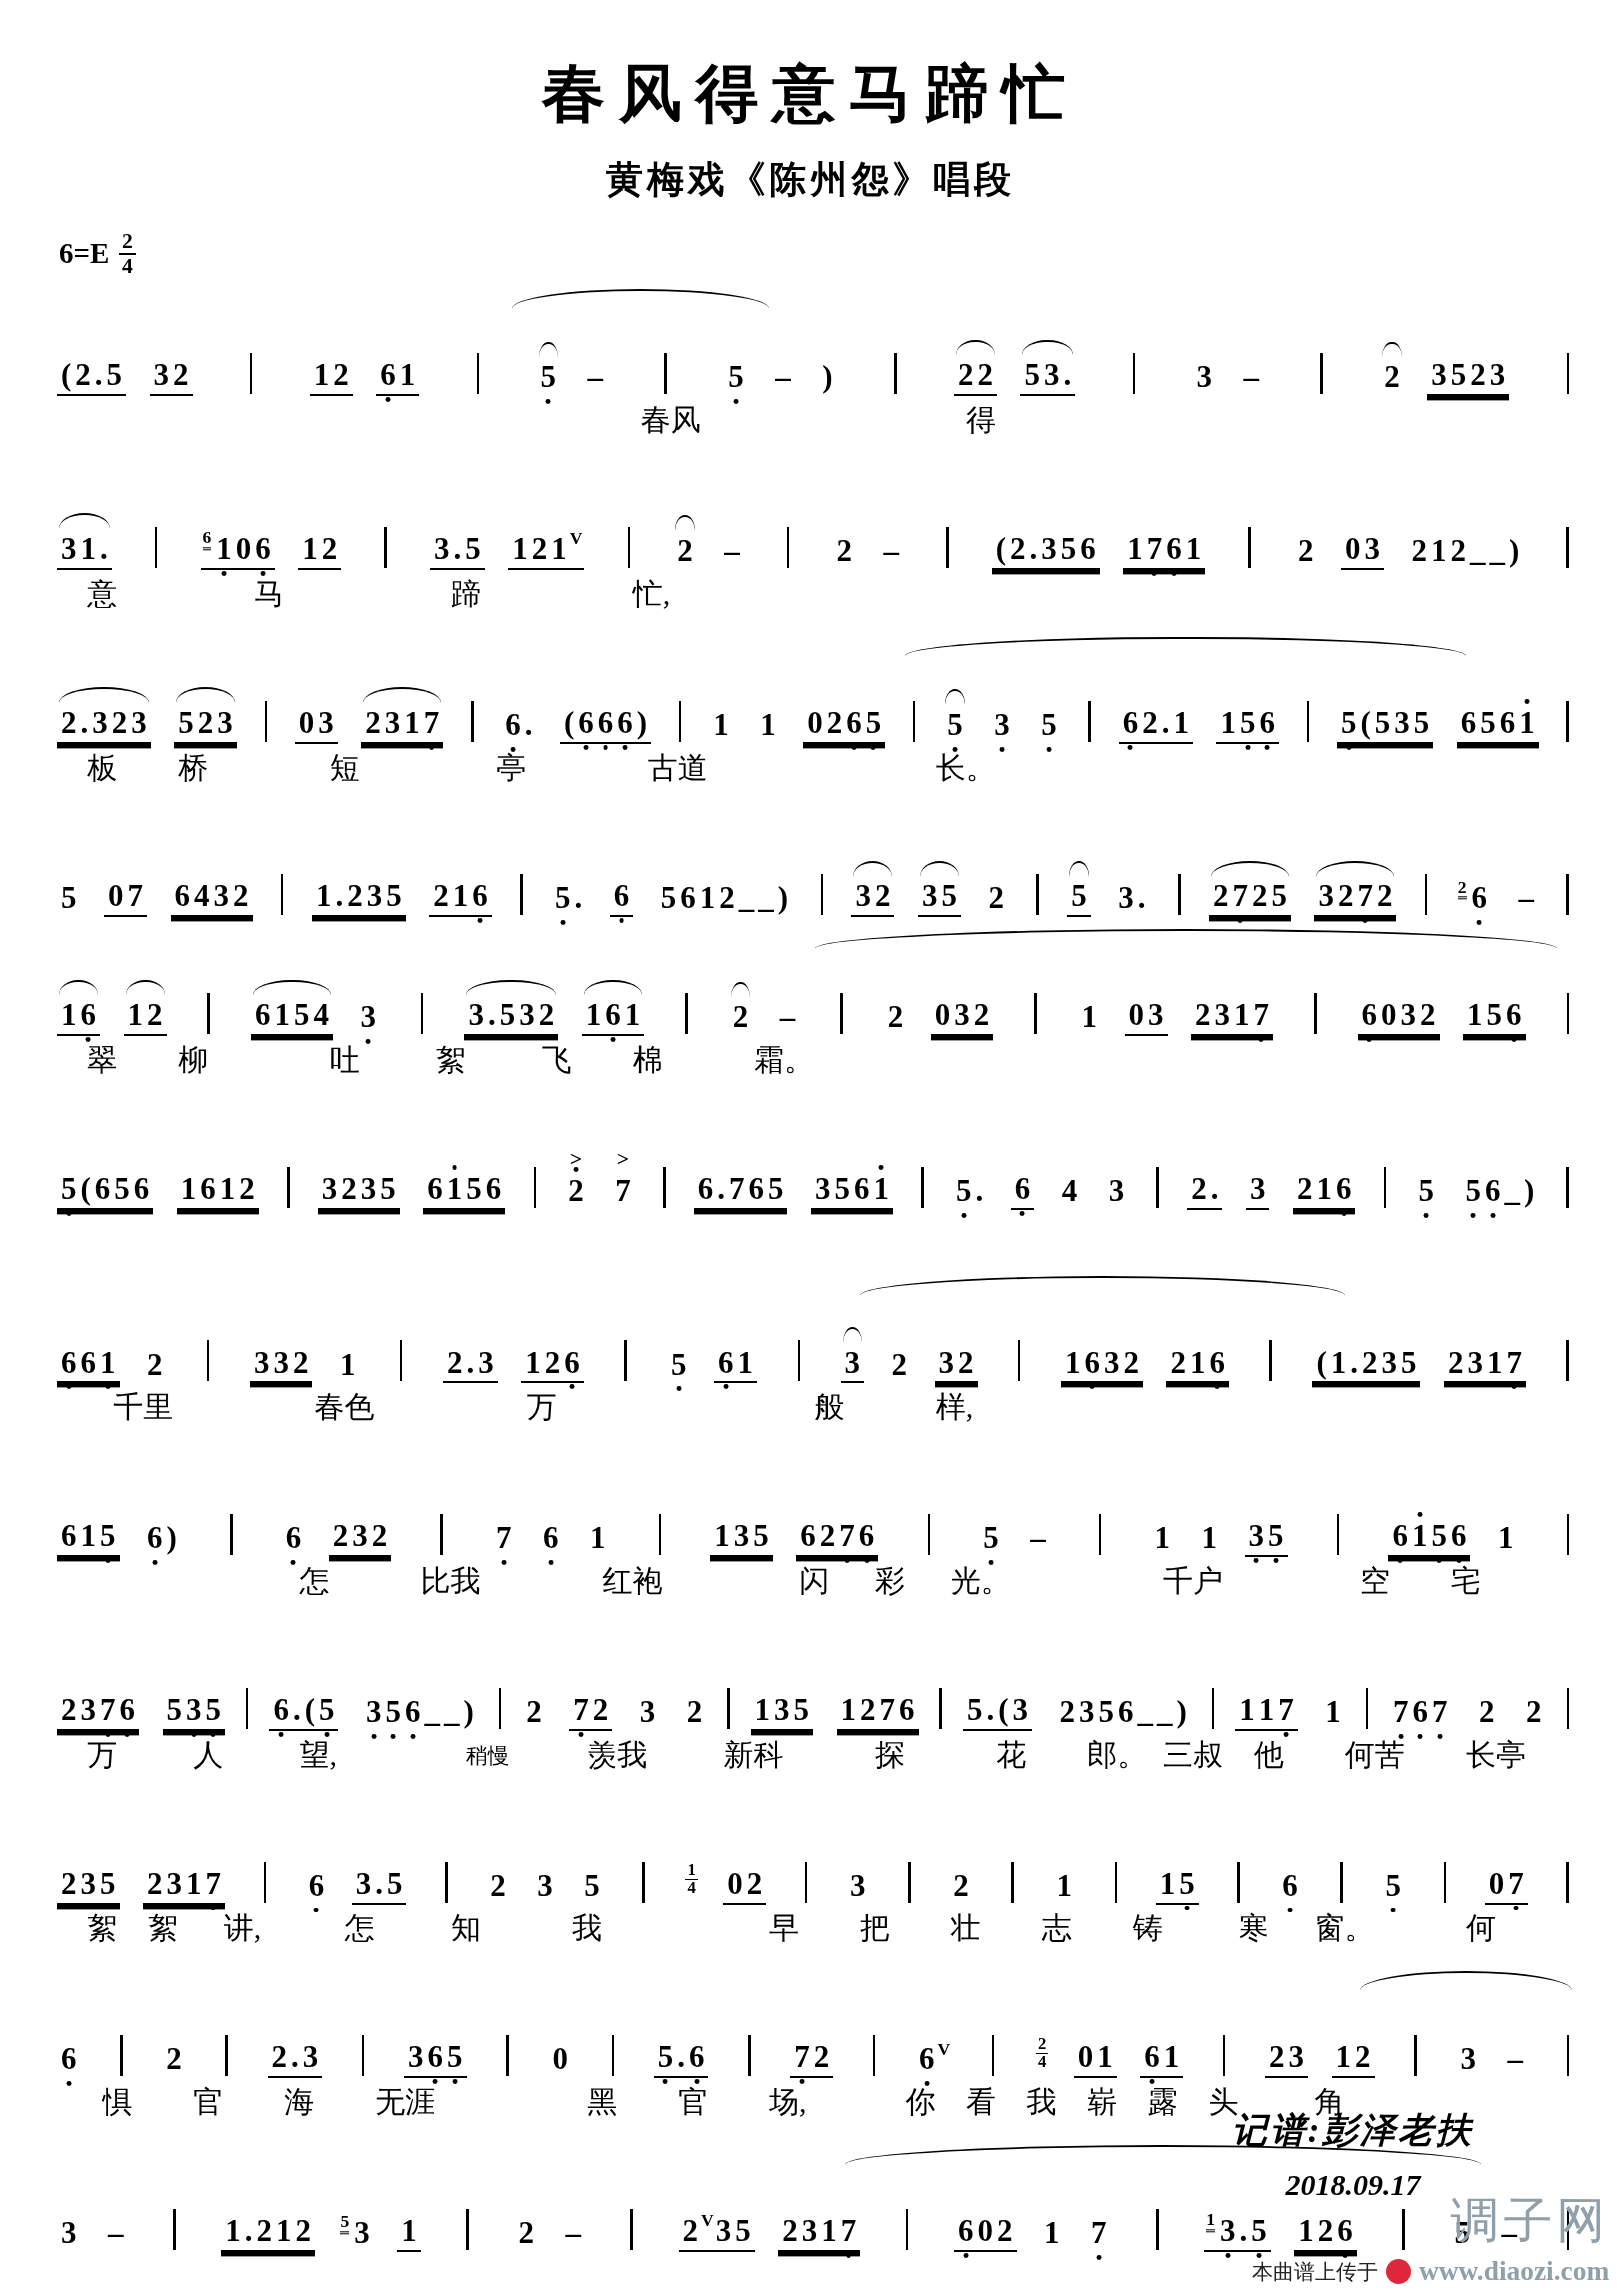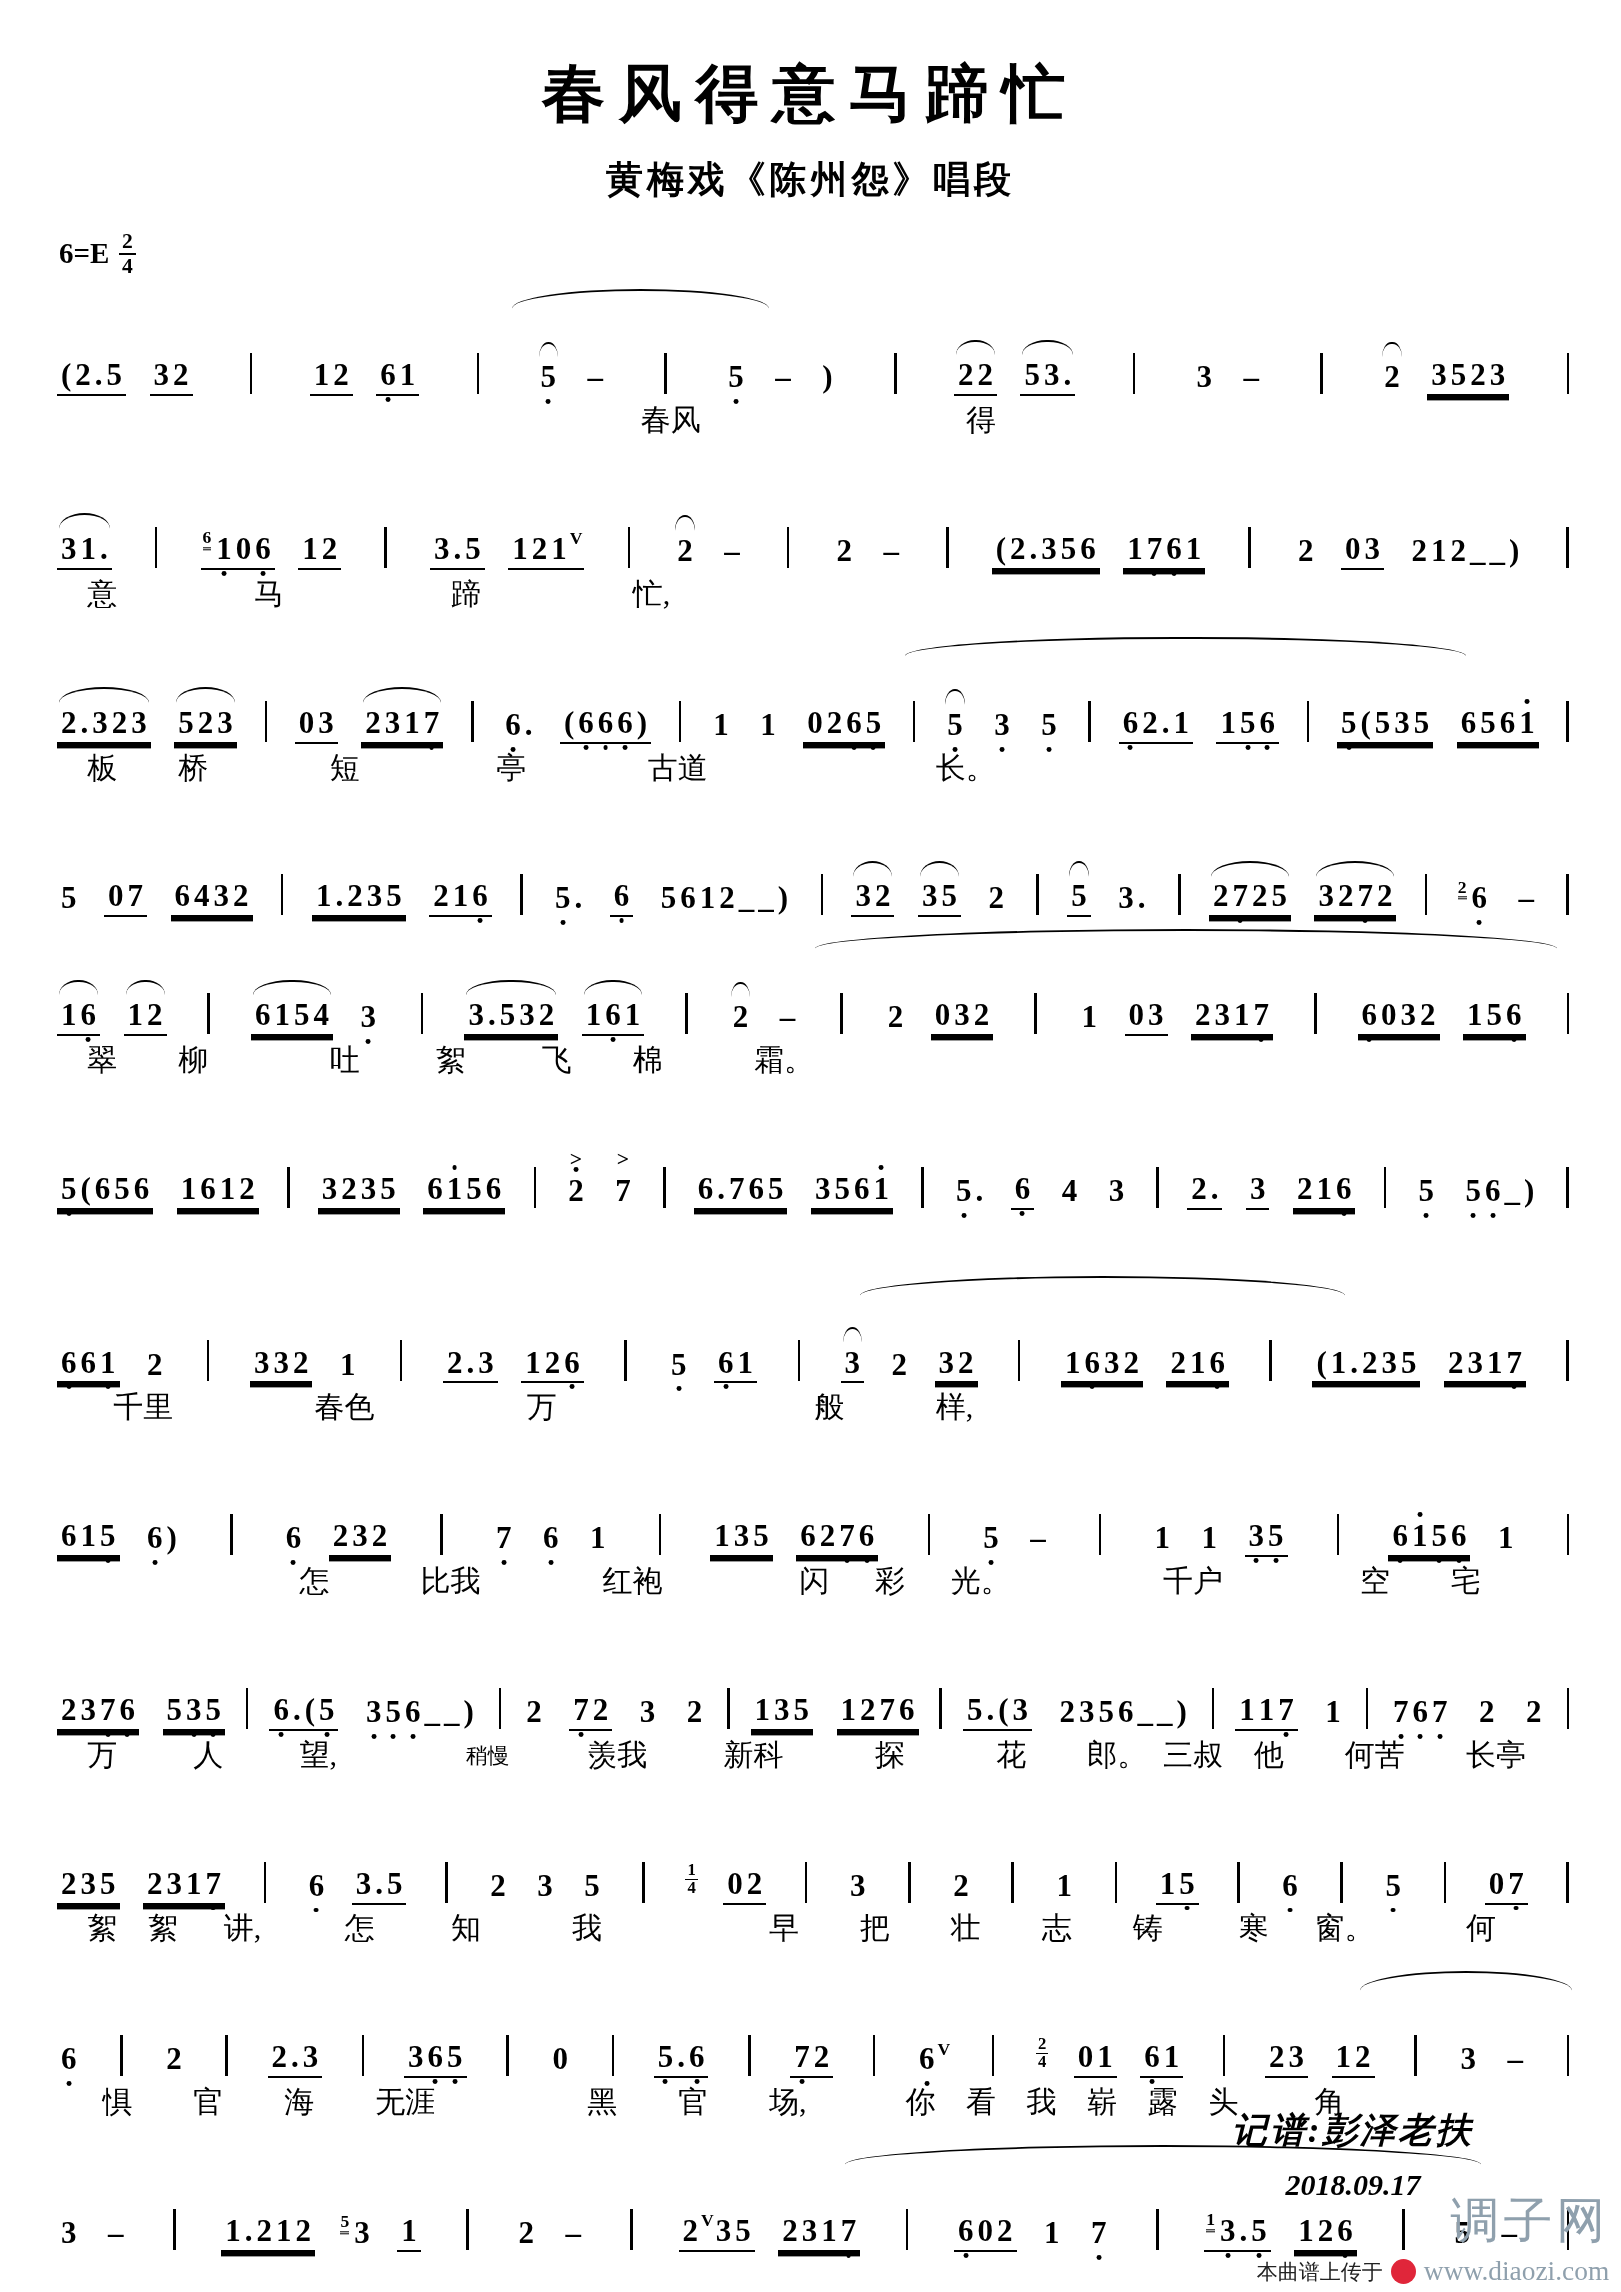--- a/index.html
+++ b/index.html
@@ -43,21 +43,21 @@
   .annot{position:absolute;top:5.9px;font-size:21.6px}
   .credits{position:absolute;right:147px;top:2107px;text-align:center;
            font-style:italic;font-weight:700}
   .credits .who{font-size:35px;letter-spacing:2.9px}
   .credits .when{font-size:30px;margin-top:13.7px}
   .watermark{position:absolute;right:11.8px;bottom:5.9px;text-align:right}
   .wm-site{font-size:49px;font-weight:400;color:#8fa0ad;letter-spacing:3.9px}
   .wm-row{display:flex;align-items:center;justify-content:flex-end;gap:7.8px;margin-top:2px}
   .wm-note{font-size:21px;color:#222}
   .wm-logo{width:25.5px;height:25.5px;border-radius:50%;background:#e0263a;display:inline-block;flex:none}
-  .wm-url{font-size:27.4px;font-weight:400;color:#8fa0ad}
+  .wm-url{font-size:27.4px;font-weight:700;color:#8fa0ad}
 </style>
 </head>
 <body>
 
 <div class="page">
   <h1 class="title">春风得意马蹄忙</h1>
   <h2 class="subtitle">黄梅戏《陈州怨》唱段</h2>
   <div class="keyrow">
     <span>6=E</span>
     <span class="meterbox">

